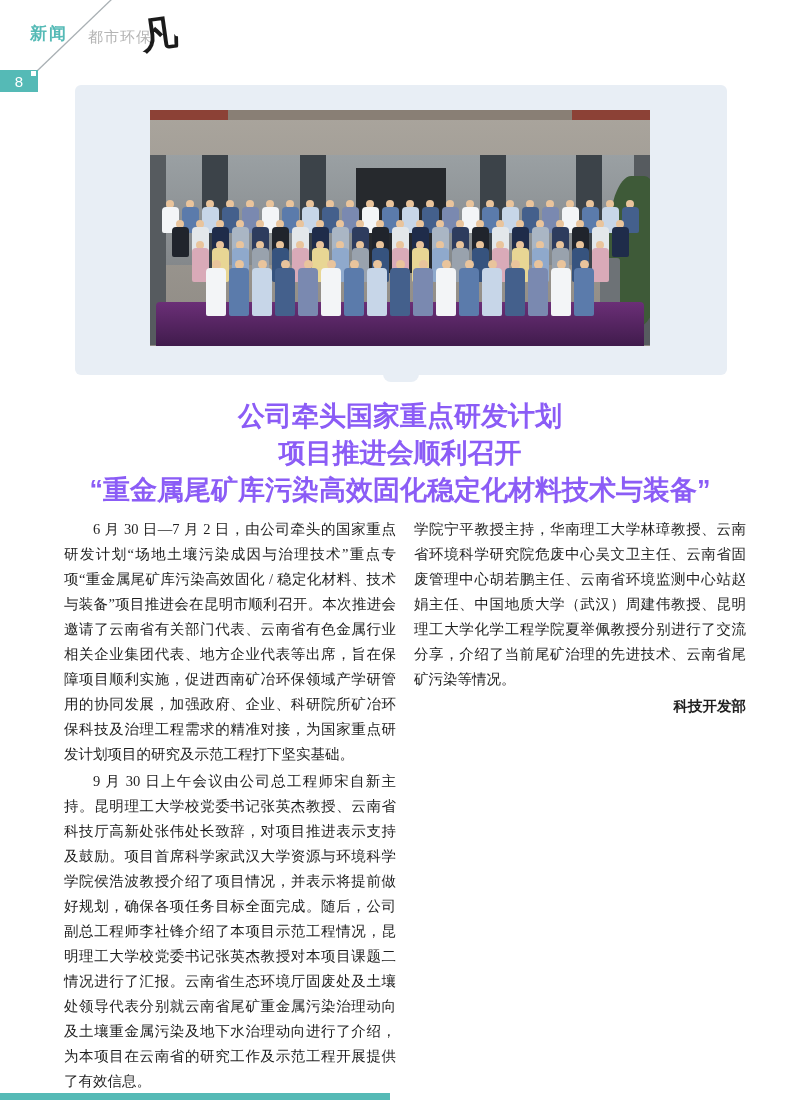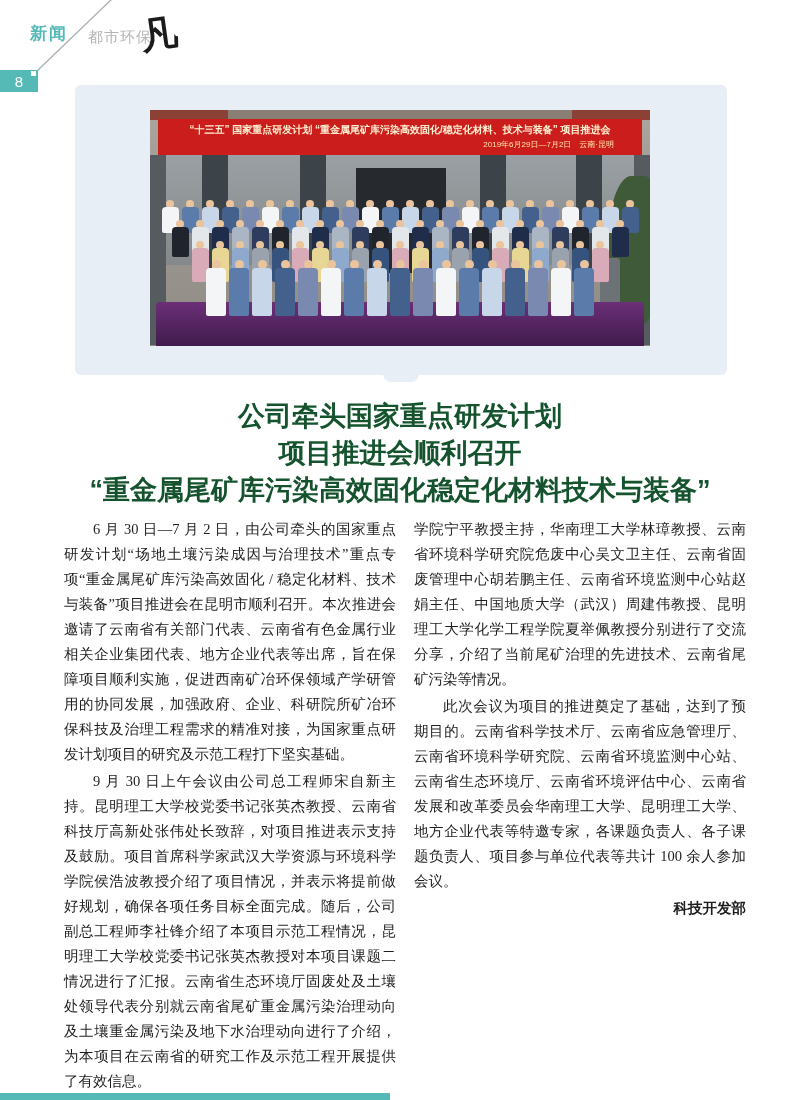--- a/index.html
+++ b/index.html
@@ -67,21 +67,21 @@
   .person{display:flex;flex-direction:column;align-items:center;}
   .person .head{width:8px;height:8px;border-radius:50%;background:#e9c49c;}
   .person .torso{width:17px;border-radius:4px 4px 2px 2px;margin-top:-1px;}
   .drape{
     position:absolute;left:6px;right:6px;bottom:0;height:44px;z-index:1;
     background:linear-gradient(#6b2f77,#401b4c);border-radius:4px 4px 0 0;
   }
   
   .headline{
     position:absolute;left:57px;top:398px;width:686px;text-align:center;
-    font-family:"Liberation Sans",sans-serif;font-weight:bold;color:#14532d;
+    font-family:"Liberation Sans",sans-serif;font-weight:bold;color:#8b5cf6;
   }
   .headline div{font-size:27px;line-height:37px;}
   
   .col{
     position:absolute;top:515px;width:336px;font-size:14.5px;line-height:25px;
     text-align:justify;color:#1e1e1e;
   }
   .col-left{left:62px;} .col-right{left:412px;}
   .col p{margin:2px;text-indent:2em;}
   .col p.cont{text-indent:0;}
@@ -109,24 +109,20 @@
     <div class="facade"></div>
     <div class="edge-wall" style="left:0;"></div>
     <div class="edge-wall" style="right:0;"></div>
     <div class="pillar" style="left:52px;"></div>
     <div class="pillar" style="left:150px;"></div>
     <div class="pillar" style="left:330px;"></div>
     <div class="pillar" style="left:426px;"></div>
     <div class="door"></div>
     <div class="foliage"></div>
     <div class="statue"></div>
-    <div class="banner">
-      <div class="banner-title">“十三五” 国家重点研发计划 “重金属尾矿库污染高效固化/稳定化材料、技术与装备” 项目推进会</div>
-      <div class="banner-date">2019年6月29日—7月2日　云南·昆明</div>
-    </div>
     <div class="crowd-row" style="top:90px;">
         <div class="person">
           <div class="head"></div>
           <div class="torso" style="height: 26px; background: rgb(243, 245, 247);"></div>
         </div>
         <div class="person">
           <div class="head"></div>
           <div class="torso" style="height: 26px; background: rgb(91, 123, 171);"></div>
         </div>
         <div class="person">
@@ -478,17 +474,16 @@
   <div>“重金属尾矿库污染高效固化稳定化材料技术与装备”</div>
 </div>
 
 <div class="col col-left">
   <p>6 月 30 日—7 月 2 日，由公司牵头的国家重点研发计划“场地土壤污染成因与治理技术”重点专项“重金属尾矿库污染高效固化 / 稳定化材料、技术与装备”项目推进会在昆明市顺利召开。本次推进会邀请了云南省有关部门代表、云南省有色金属行业相关企业集团代表、地方企业代表等出席，旨在保障项目顺利实施，促进西南矿冶环保领域产学研管用的协同发展，加强政府、企业、科研院所矿冶环保科技及治理工程需求的精准对接，为国家重点研发计划项目的研究及示范工程打下坚实基础。</p>
   <p>9 月 30 日上午会议由公司总工程师宋自新主持。昆明理工大学校党委书记张英杰教授、云南省科技厅高新处张伟处长致辞，对项目推进表示支持及鼓励。项目首席科学家武汉大学资源与环境科学学院侯浩波教授介绍了项目情况，并表示将提前做好规划，确保各项任务目标全面完成。随后，公司副总工程师李社锋介绍了本项目示范工程情况，昆明理工大学校党委书记张英杰教授对本项目课题二情况进行了汇报。云南省生态环境厅固废处及土壤处领导代表分别就云南省尾矿重金属污染治理动向及土壤重金属污染及地下水治理动向进行了介绍，为本项目在云南省的研究工作及示范工程开展提供了有效信息。</p>
   <p>6 月 30 日下午会议由昆明理工大学环境科学与工程</p>
 </div>
 <div class="col col-right">
   <p class="cont">学院宁平教授主持，华南理工大学林璋教授、云南省环境科学研究院危废中心吴文卫主任、云南省固废管理中心胡若鹏主任、云南省环境监测中心站赵娟主任、中国地质大学（武汉）周建伟教授、昆明理工大学化学工程学院夏举佩教授分别进行了交流分享，介绍了当前尾矿治理的先进技术、云南省尾矿污染等情况。</p>
-  <p>此次会议为项目的推进奠定了基础，达到了预期目的。云南省科学技术厅、云南省应急管理厅、云南省环境科学研究院、云南省环境监测中心站、云南省生态环境厅、云南省环境评估中心、云南省发展和改革委员会华南理工大学、昆明理工大学、地方企业代表等特邀专家，各课题负责人、各子课题负责人、项目参与单位代表等共计 100 余人参加会议。</p>
   <p class="byline">科技开发部</p>
 </div>
 
 <div class="footer-bar"></div>
 
 </body></html>

